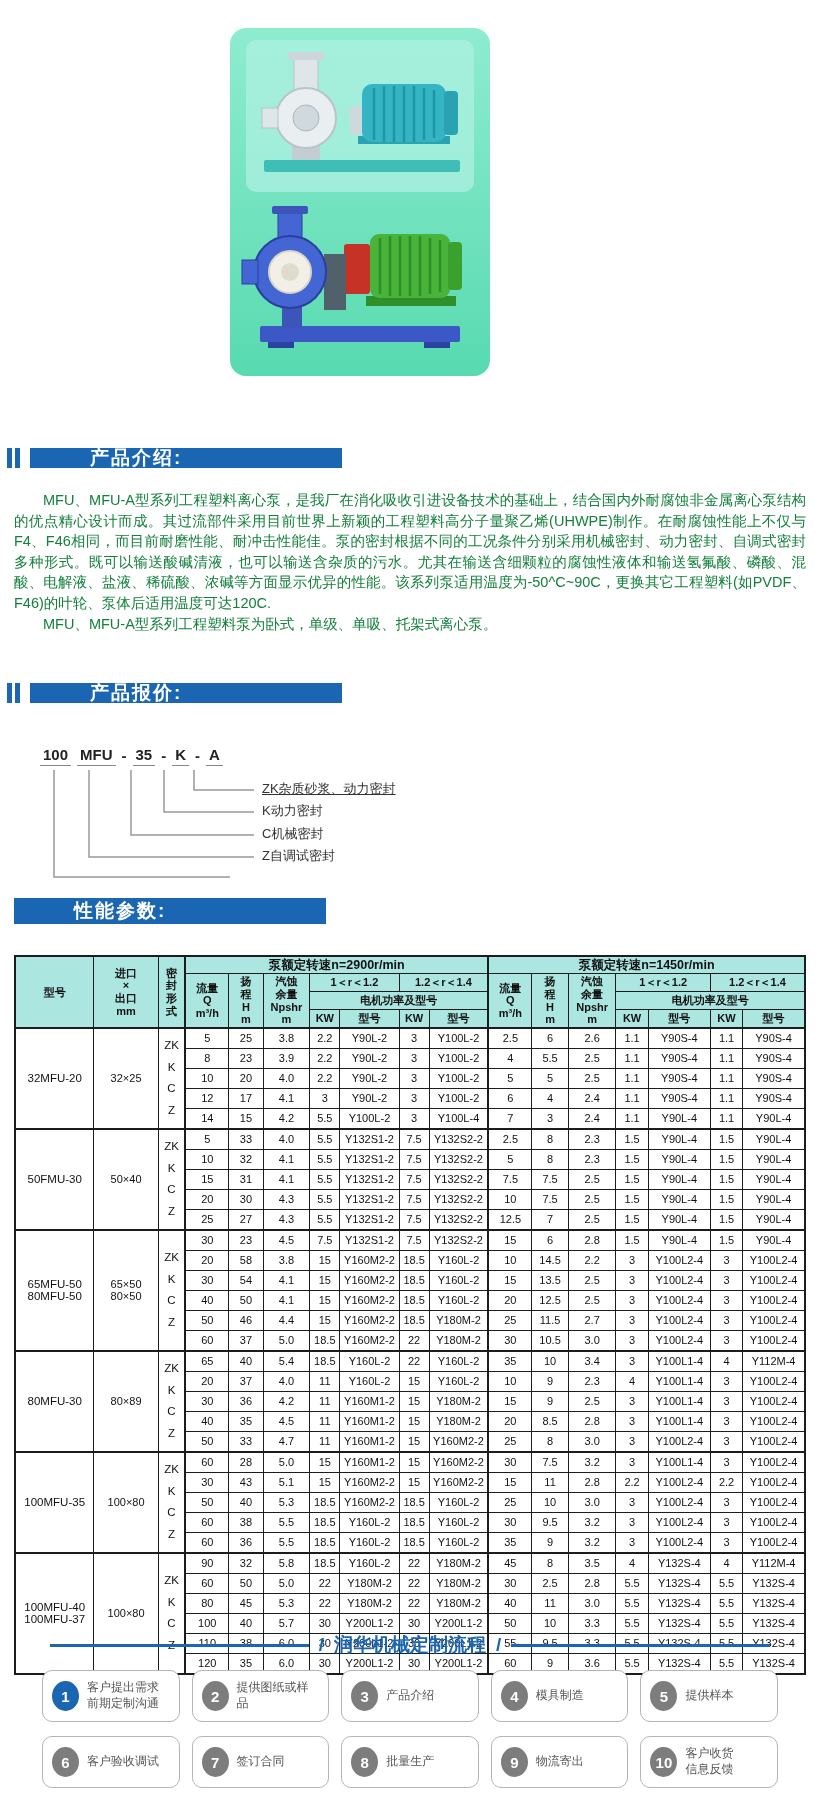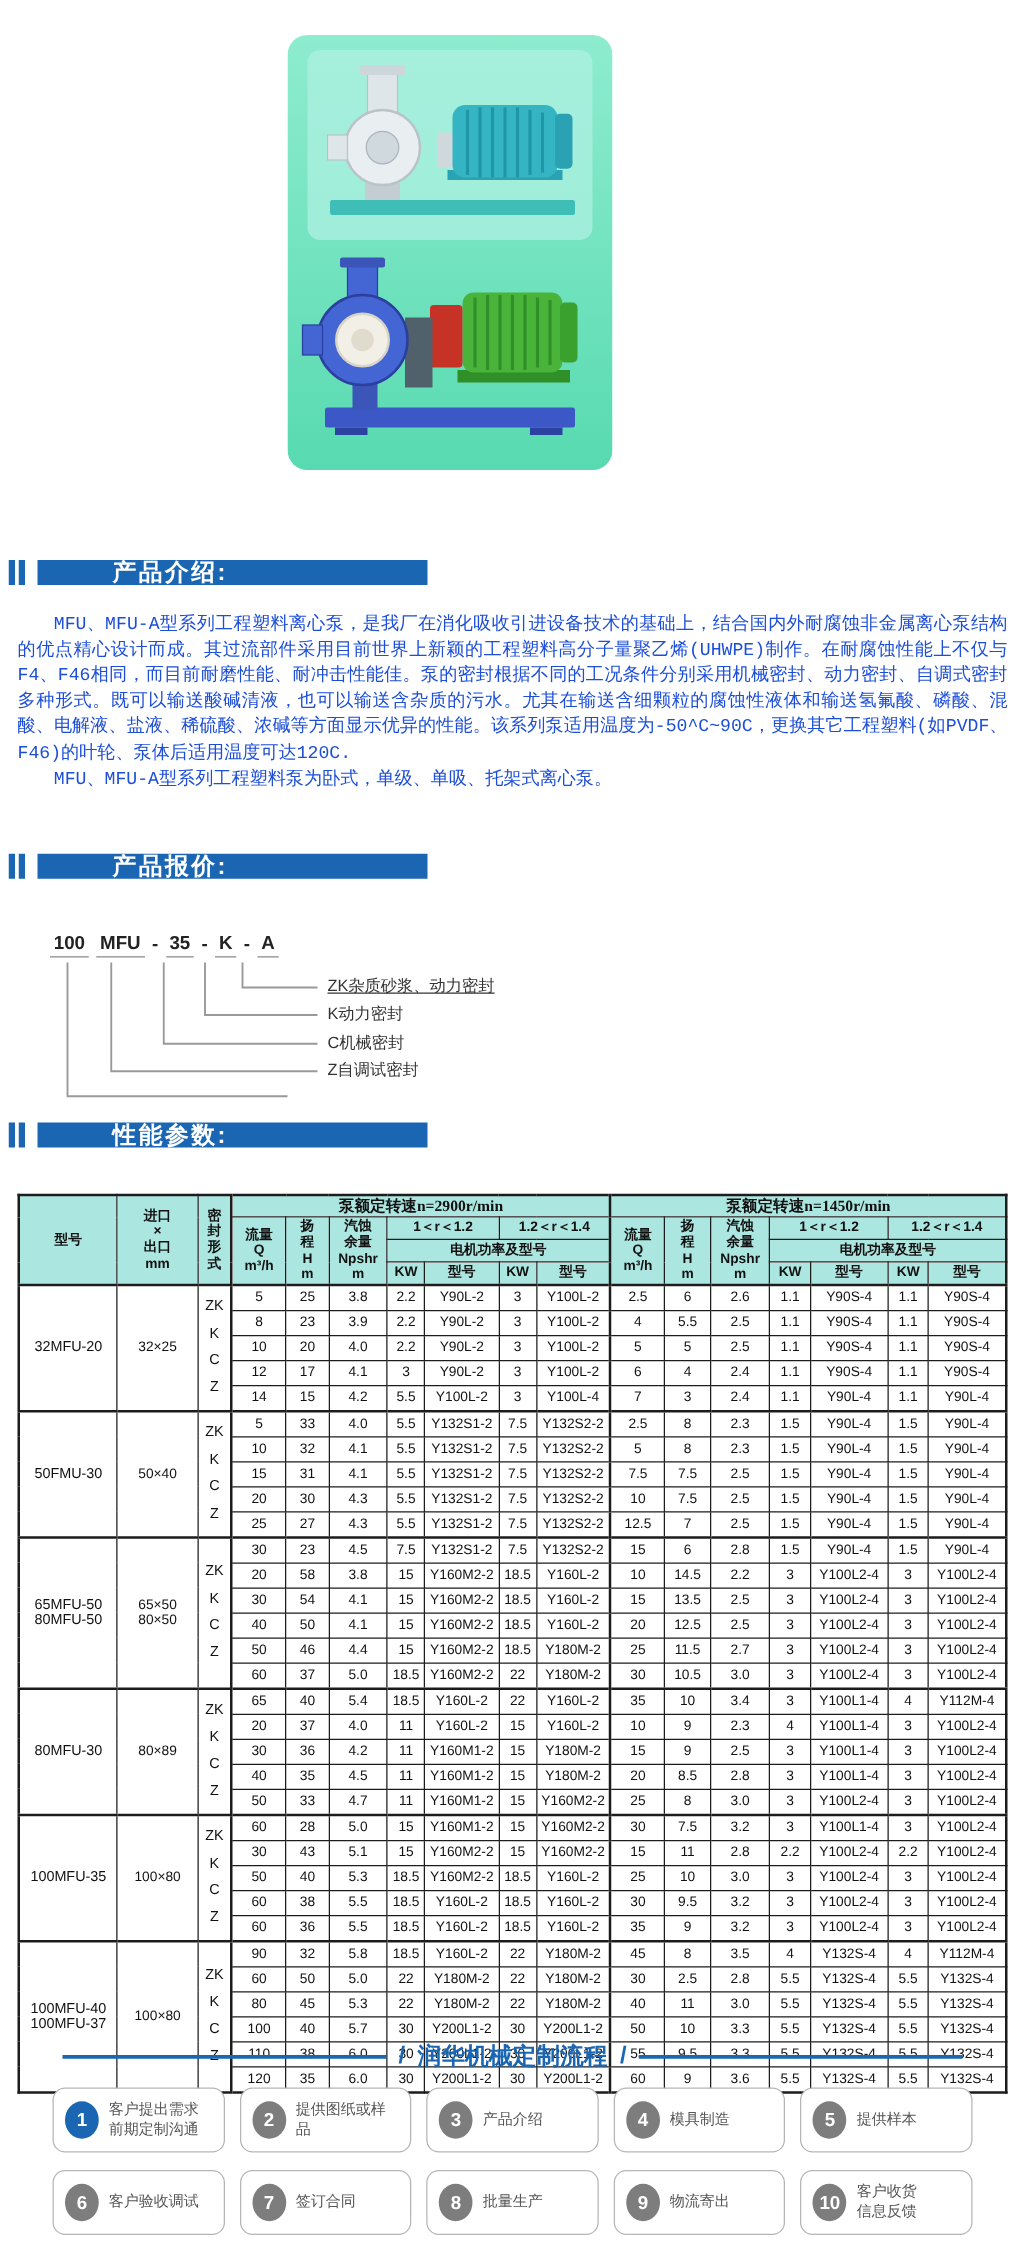--- a/index.html
+++ b/index.html
@@ -12,40 +12,40 @@
 
   
   .secbar{position:absolute;left:7px;height:20px;display:flex;align-items:stretch;}
   .secbar .stripe{width:5px;background:#1a66b2;margin-right:3px;}
   .secbar .bar{width:252px;margin-left:7px;background:#1a66b2;color:#fff;
                font-size:19px;font-weight:bold;letter-spacing:2px;
                display:flex;align-items:center;padding-left:60px;}
 
   
   .intro-text{position:absolute;left:14px;top:490px;width:792px;font-size:14.5px;
-              line-height:20.6px;text-align:justify;color:#1d4ed8;font-family:Liberation Mono, monospace;}
+              line-height:20.6px;text-align:justify;color:#15803d;}
   .intro-text p{margin:0;text-indent:2em;}
 
   
   .diagram{position:absolute;left:40px;top:746px;width:720px;height:145px;}
   .codeline{position:absolute;left:0;top:0;display:flex;align-items:flex-end;gap:6px;
             font-weight:bold;font-size:15px;color:#222;}
   .codeline .tok{border-bottom:1.5px solid #888;padding:0 3px 2px 3px;}
   .codeline .dash{padding-bottom:2px;color:#222;}
   .diagram svg{position:absolute;left:0;top:0;}
   .dlabel{position:absolute;left:222px;font-size:13px;color:#333;white-space:nowrap;}
 
   
   table.spec{position:absolute;left:14px;top:955px;width:792px;border-collapse:collapse;
              table-layout:fixed;font-size:11px;color:#111;}
   table.spec th,table.spec td{border:1px solid #1c1c1c;text-align:center;vertical-align:middle;
              padding:1px 0;overflow:hidden;}
   table.spec{border:2px solid #1c1c1c;}
   table.spec th{background:#ace6e0;font-weight:bold;line-height:1.15;}
-  table.spec .sp{font-size:12.5px;font-family:Liberation Serif, serif;}
+  table.spec .sp{font-size:12.5px;}
   table.spec td{background:#fff;height:17px;font-size:11px;}
   table.spec .thick-r{border-right-width:2.5px;}
   table.spec tr.group-start td{border-top-width:2.5px;}
   table.spec td.model-cell{font-size:11.5px;}
   table.spec td.seal-cell{line-height:1.9;font-size:11.5px;}
 
   
   .proc-title{position:absolute;left:50px;top:1632px;width:720px;display:flex;align-items:center;gap:10px;}
   .proc-title .hline{flex:1;height:3px;background:#1a66b2;}
   .proc-title .slash,.proc-title .ttl{color:#1a66b2;font-weight:bold;font-size:19px;white-space:nowrap;}
@@ -144,21 +144,21 @@
         <span class="tok">A</span>
       </div>
     <div>
         <div class="dlabel" style="top: 34px; text-decoration: underline;">ZK杂质砂浆、动力密封</div>
         <div class="dlabel" style="top: 56px;">K动力密封</div>
         <div class="dlabel" style="top: 79px;">C机械密封</div>
         <div class="dlabel" style="top: 101px;">Z自调试密封</div>
       </div>
   </div>
 
-  <div class="secbar" style="top:898px;">
+  <div class="secbar" style="top:898px;flex-direction:column;">
     <div class="stripe"></div>
     <div class="stripe"></div>
     <div class="bar">性能参数:</div>
   </div>
 
   <table class="spec">
     <colgroup>
       <col style="width:76px">
         <col style="width:62px">
         <col style="width:26px">

